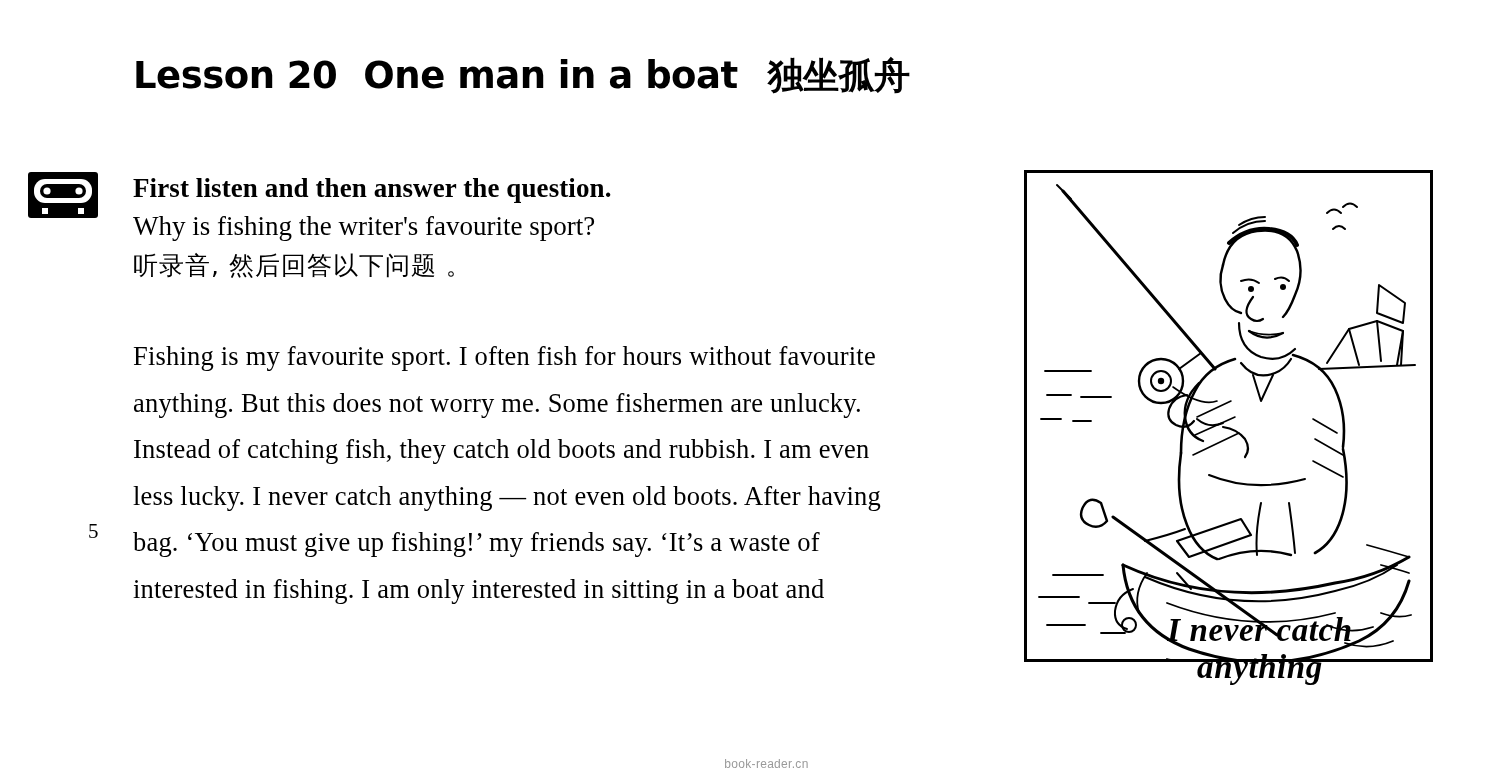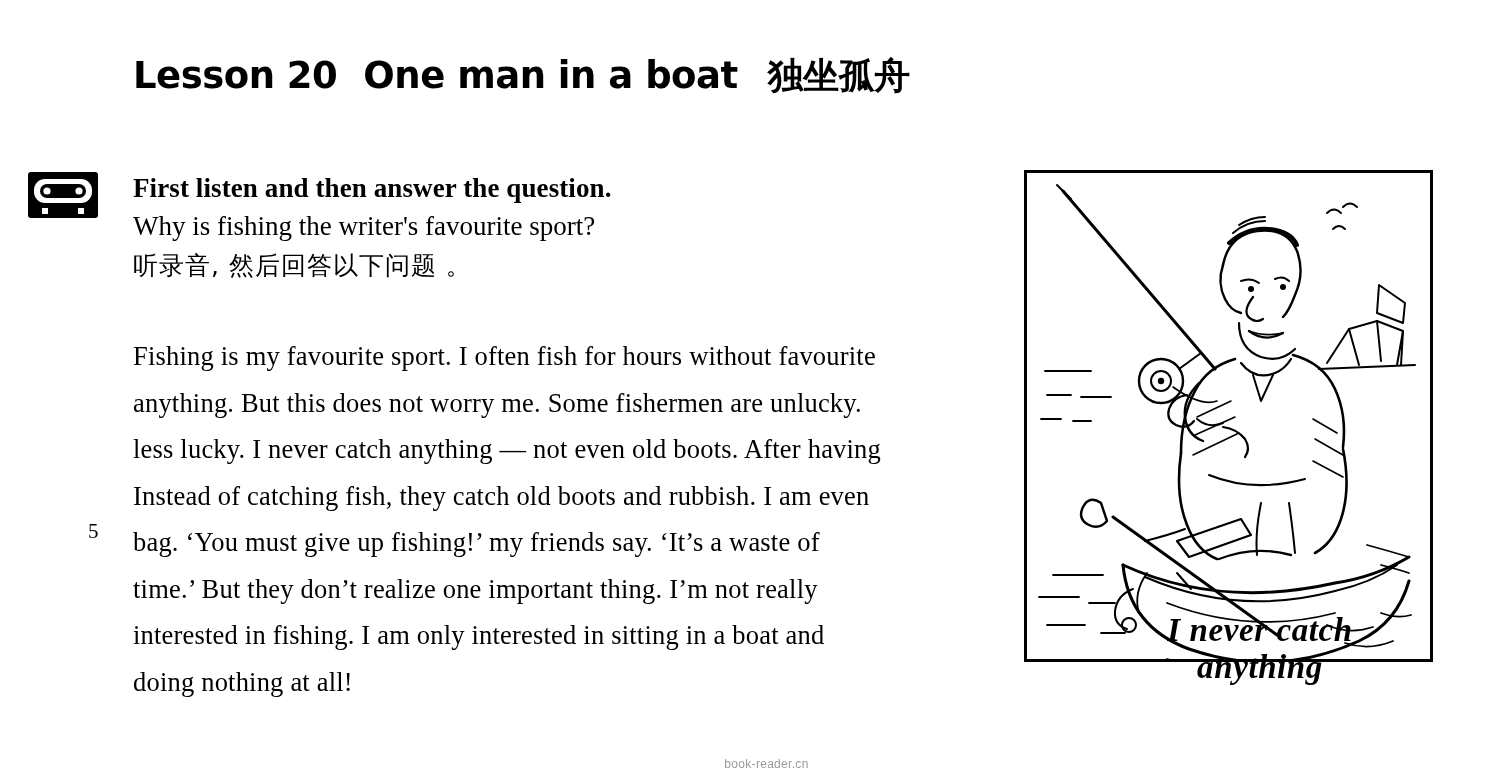--- a/index.html
+++ b/index.html
@@ -162,26 +162,24 @@
   <div id="instr-en">First listen and then answer the question.</div>
   <div id="instr-q">Why is fishing the writer's favourite sport?</div>
   <div id="instr-cn">听录音, 然后回答以下问题 。</div>
 </div>
 
 <div id="line-number">5</div>
 
 <div id="passage">
   <div class="line">Fishing is my favourite sport. I often fish for hours without favourite</div>
   <div class="line">anything. But this does not worry me. Some fishermen are unlucky.</div>
+  <div class="line">Instead of catching fish, they catch old boots and rubbish. I am even</div>
   <div class="line">less lucky. I never catch anything — not even old boots. After having</div>
-  <div class="line">Instead of catching fish, they catch old boots and rubbish. I am even</div>
   <div class="line">bag. ‘You must give up fishing!’ my friends say. ‘It’s a waste of</div>
-  <div class="line">time.’ But they don’t realize one important thing. I’m not really</div>
   <div class="line">interested in fishing. I am only interested in sitting in a boat and</div>
-  <div class="line">doing nothing at all!</div>
 </div>
 
 <div id="illustration">
   <svg width="403" height="486" viewBox="0 0 403 486" xmlns="http://www.w3.org/2000/svg" fill="none" stroke="#000" stroke-width="2.2" stroke-linecap="round" stroke-linejoin="round">
 
     <path d="M300 40 q7 -7 14 0 M316 34 q7 -7 14 0 M306 56 q6 -6 12 0" stroke-width="2"></path>
 
     <path d="M300 190 l22 -34 l28 -8 l26 10 l-6 34" stroke-width="2"></path>
     <path d="M322 156 l10 36 M350 148 l4 40 M376 158 l-2 34" stroke-width="2"></path>
     <path d="M292 196 l96 -4" stroke-width="2"></path>

